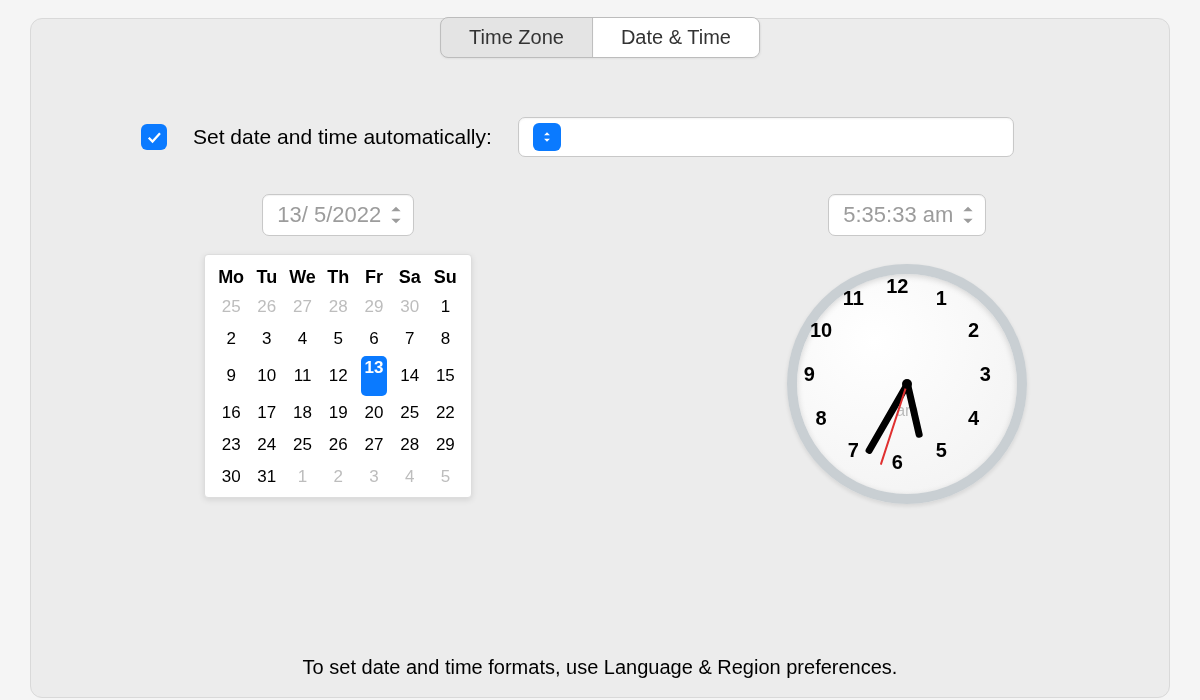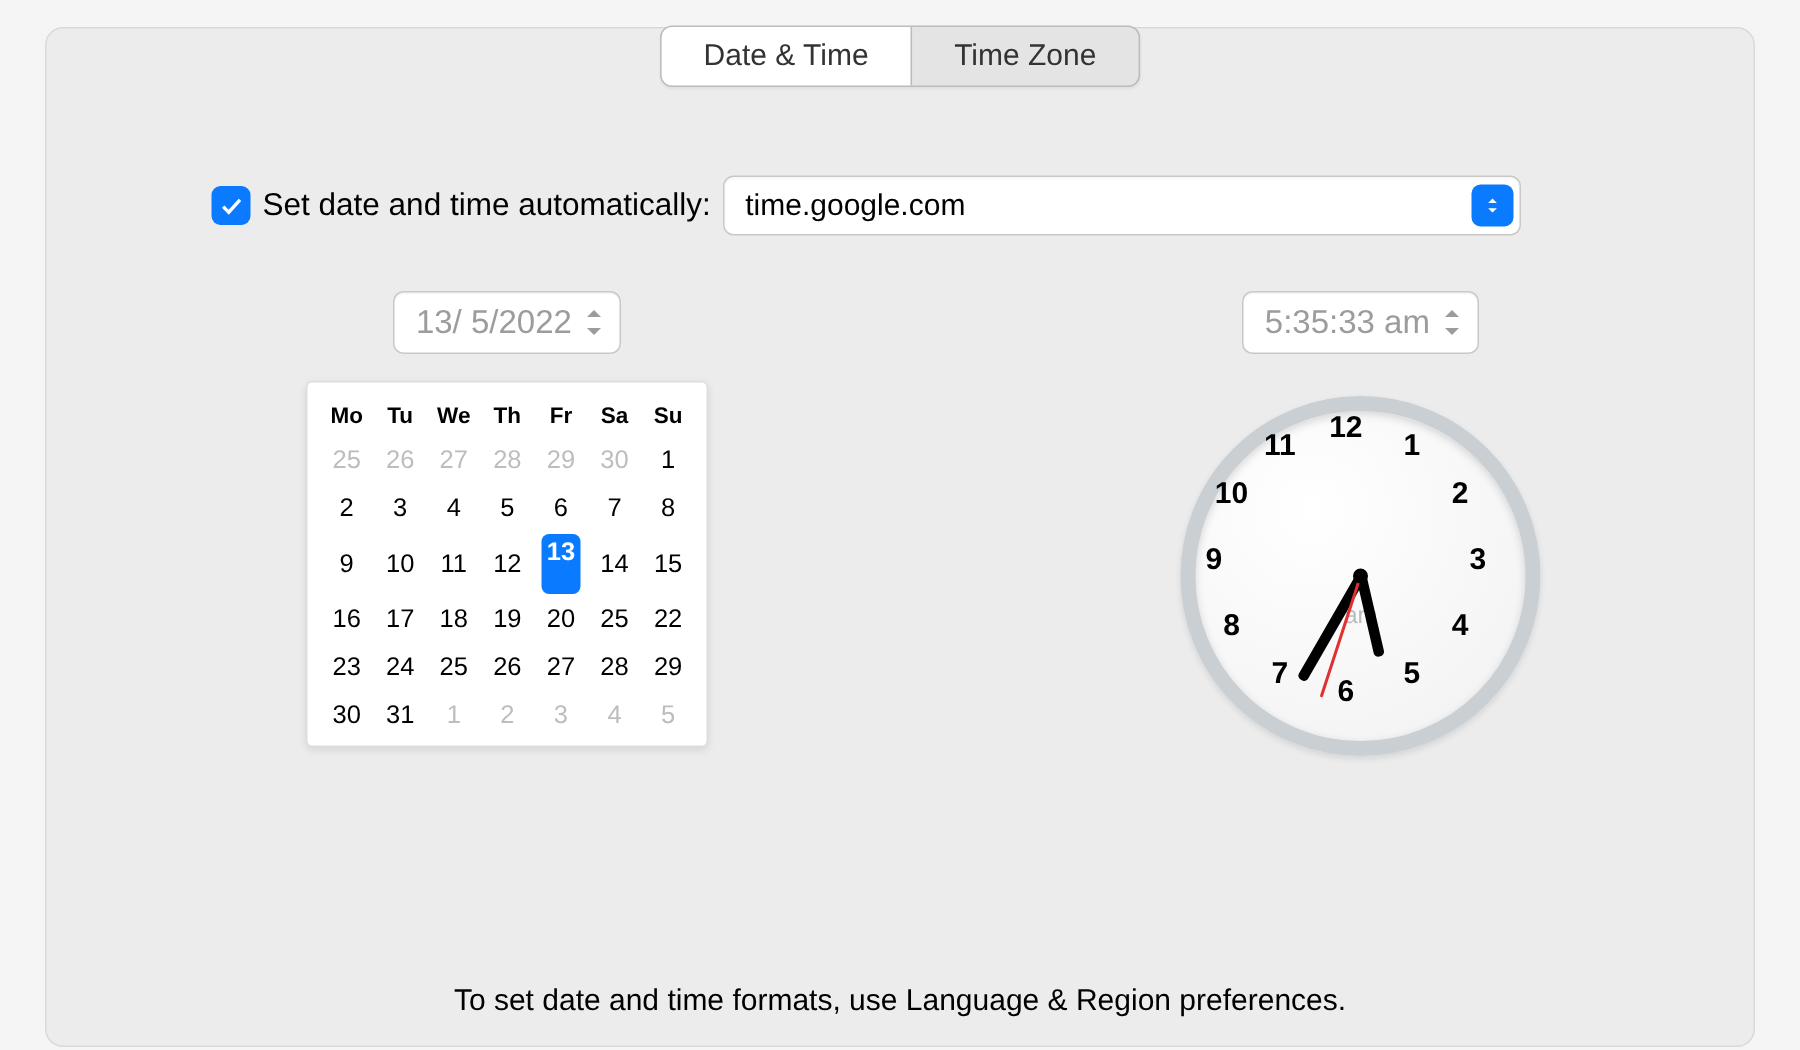--- a/index.html
+++ b/index.html
@@ -28,21 +28,21 @@
     display:flex;border:1px solid var(--tab-border);border-radius:8px;
     overflow:hidden;background:#e4e4e4;box-shadow:0 1px 2px rgba(0,0,0,.05);
   }
   .tab{padding:8px 28px;font-size:20px;color:#333;cursor:pointer;border:none;background:transparent;}
   .tab.active{background:#fff;font-weight:500;}
   .tab + .tab{border-left:1px solid var(--tab-border);}
 
   
   .auto-row{
     position:absolute;top:98px;left:110px;right:155px;
-    display:flex;align-items:center;gap:8px;
+    display:flex;align-items:center;gap:26px;
   }
   .chk{
     width:26px;height:26px;border-radius:6px;background:var(--accent);
     display:flex;align-items:center;justify-content:center;flex:none;
   }
   .chk svg{width:18px;height:18px;stroke:#fff;stroke-width:3;fill:none;}
   .auto-label{font-size:21px;color:#000;}
   .combo{
     flex:1;display:flex;align-items:center;background:var(--field-bg);
     border:1px solid var(--field-border);border-radius:7px;height:38px;
@@ -76,21 +76,21 @@
   .calendar{
     margin-top:18px;width:250px;background:#fff;border:1px solid #ddd;
     border-radius:4px;box-shadow:0 2px 6px rgba(0,0,0,.1);padding:8px 8px 4px 8px;
     color:var(--muted);
   }
   .cal-head{display:flex;align-items:center;justify-content:space-between;margin-bottom:4px;}
   .cal-title{font-size:22px;font-weight:700;}
   .cal-nav{display:flex;gap:8px;align-items:center;}
   .cal-nav span{font-size:14px;}
   .cal-grid{width:100%;border-collapse:collapse;}
-  .cal-grid th{font-size:15px;font-weight:700;color:#000;width:34px;height:26px;}
+  .cal-grid th{font-size:18px;font-weight:700;color:#000;width:34px;height:26px;}
   .cal-grid td{text-align:center;font-size:17px;height:30px;color:#000;}
   .cal-grid td.other{color:#bdbdbd;}
   .cal-grid td.sel span{
     display:inline-block;width:26px;height:40px;line-height:24px;border-radius:5px;
     background:var(--accent);color:#fff;font-weight:600;
   }
 
   
   .clock{
     margin-top:28px;width:220px;height:220px;border-radius:50%;
@@ -116,33 +116,32 @@
     background:#fff;border:1px solid var(--field-border);border-radius:7px;
     padding:8px 18px;font-size:19px;color:#000;box-shadow:0 1px 1px rgba(0,0,0,.05);
   }
 </style>
 </head>
 <body>
 
 <div class="win">
 
   <div class="tabs">
+    <button class="tab">Time Zone</button>
     <button class="tab active">Date &amp; Time</button>
-    <button class="tab">Time Zone</button>
   </div>
 
   <div class="auto-row">
     <div class="chk">
       <svg viewBox="0 0 24 24">
           <polyline points="5 13 10 18 20 7"></polyline>
         </svg>
     </div>
     <div class="auto-label">Set date and time automatically:</div>
     <div class="combo">
-      <div class="combo-text">time.google.com</div>
       <div class="combo-btn">
         <svg viewBox="0 0 24 24">
             <path d="M7 9l5-5 5 5H7zm0 6h10l-5 5-5-5z"></path>
           </svg>
       </div>
     </div>
   </div>
 
   <div class="cols">
     <div class="col-left">

